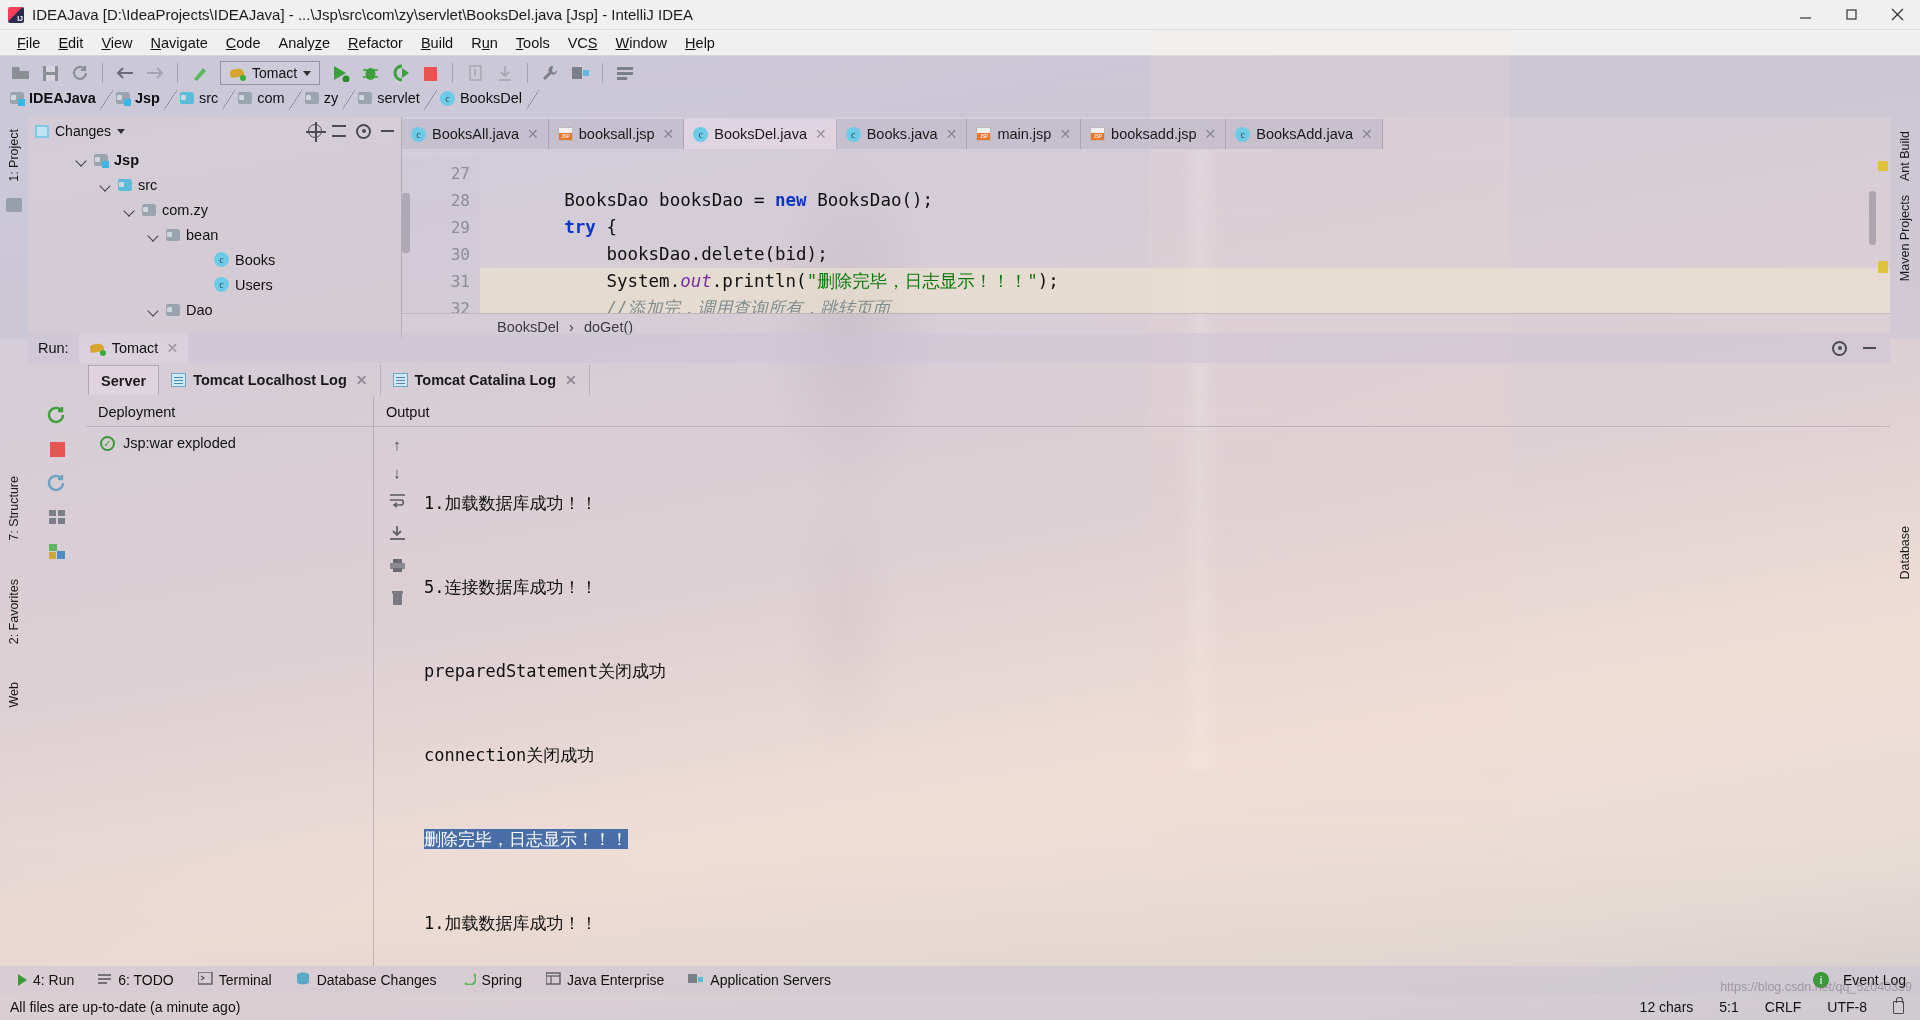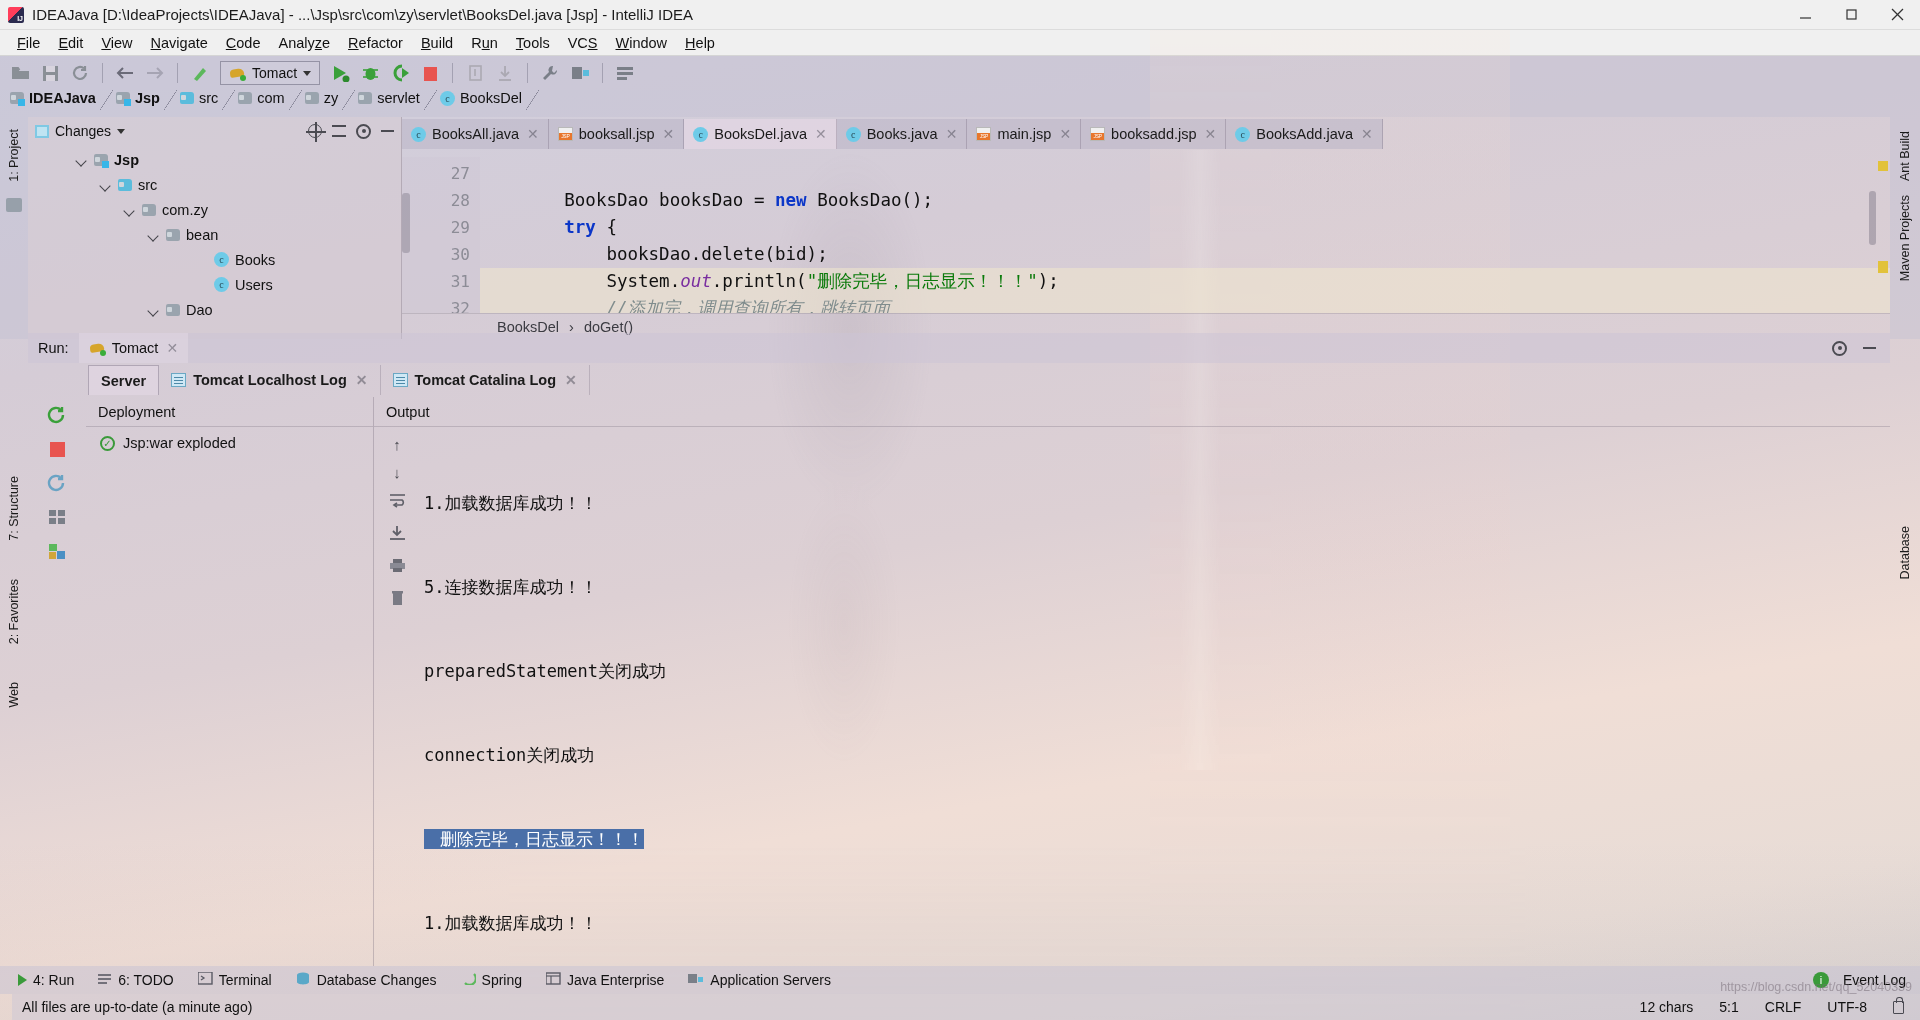--- a/index.html
+++ b/index.html
@@ -245,34 +245,34 @@
   .ok-ico { width: 15px; height: 15px; border-radius: 50%; border: 2px solid #3a9a3a; color: #3a9a3a;
             font-size: 10px; display:flex; align-items:center; justify-content:center; flex:none; }
 
   .out-col { flex: 1; display: flex; flex-direction: column; min-width: 0; }
   .out-tools { width: 46px; display: flex; flex-direction: column; align-items: center; padding-top: 10px; gap: 13px; }
   .out-body { display: flex; flex: 1; min-height: 0; }
   .console {
     flex: 1; font-family: "DejaVu Sans Mono", monospace; font-size: 17px; color: #101010;
     padding: 6px 0 0 4px; line-height: 28px; min-width: 0; overflow: hidden; white-space: pre;
   }
-  .console .sel { background: #4a6fa8; color: #fff; padding-left: 16px; }
+  .console .sel { background: #4a6fa8; color: #fff; }
 
   
   .bottombar {
     position: absolute; left: 0; right: 0; bottom: 26px; height: 28px;
     display: flex; align-items: center; gap: 0; background: rgba(198,194,212,.50);
     font-size: 14px; color: #111; padding-left: 6px;
   }
   .bb-item { display: flex; align-items: center; gap: 6px; padding: 0 12px; white-space: nowrap; }
   .bb-right { margin-left: auto; display: flex; align-items: center; gap: 14px; padding-right: 14px; }
   .evt-ico { width: 16px; height: 16px; border-radius: 50%; background: #3a9a3a; color: #fff;
              font-size: 11px; display: flex; align-items: center; justify-content: center; }
   .statusbar {
-    position: absolute; left: 12px; right: 0; bottom: 0; height: 26px;
+    position: absolute; left: 0; right: 0; bottom: 0; height: 26px;
     display: flex; align-items: center; background: rgba(206,200,214,.55);
     font-size: 14px; color: #111; padding-left: 10px;
   }
   .sb-right { margin-left: auto; display: flex; align-items: center; gap: 26px; padding-right: 16px; }
   .lock-ico { width: 11px; height: 13px; border: 1.8px solid #4a4a52; border-radius: 1px; position: relative; }
   .lock-ico::before { content:""; position:absolute; left:2px; top:-5px; width:5px; height:5px;
                       border: 1.6px solid #4a4a52; border-bottom: none; border-radius: 3px 3px 0 0; }
   .watermark {
     position: absolute; right: 8px; bottom: 26px; font-size: 12.5px; color: rgba(120,110,120,.55);
   }

